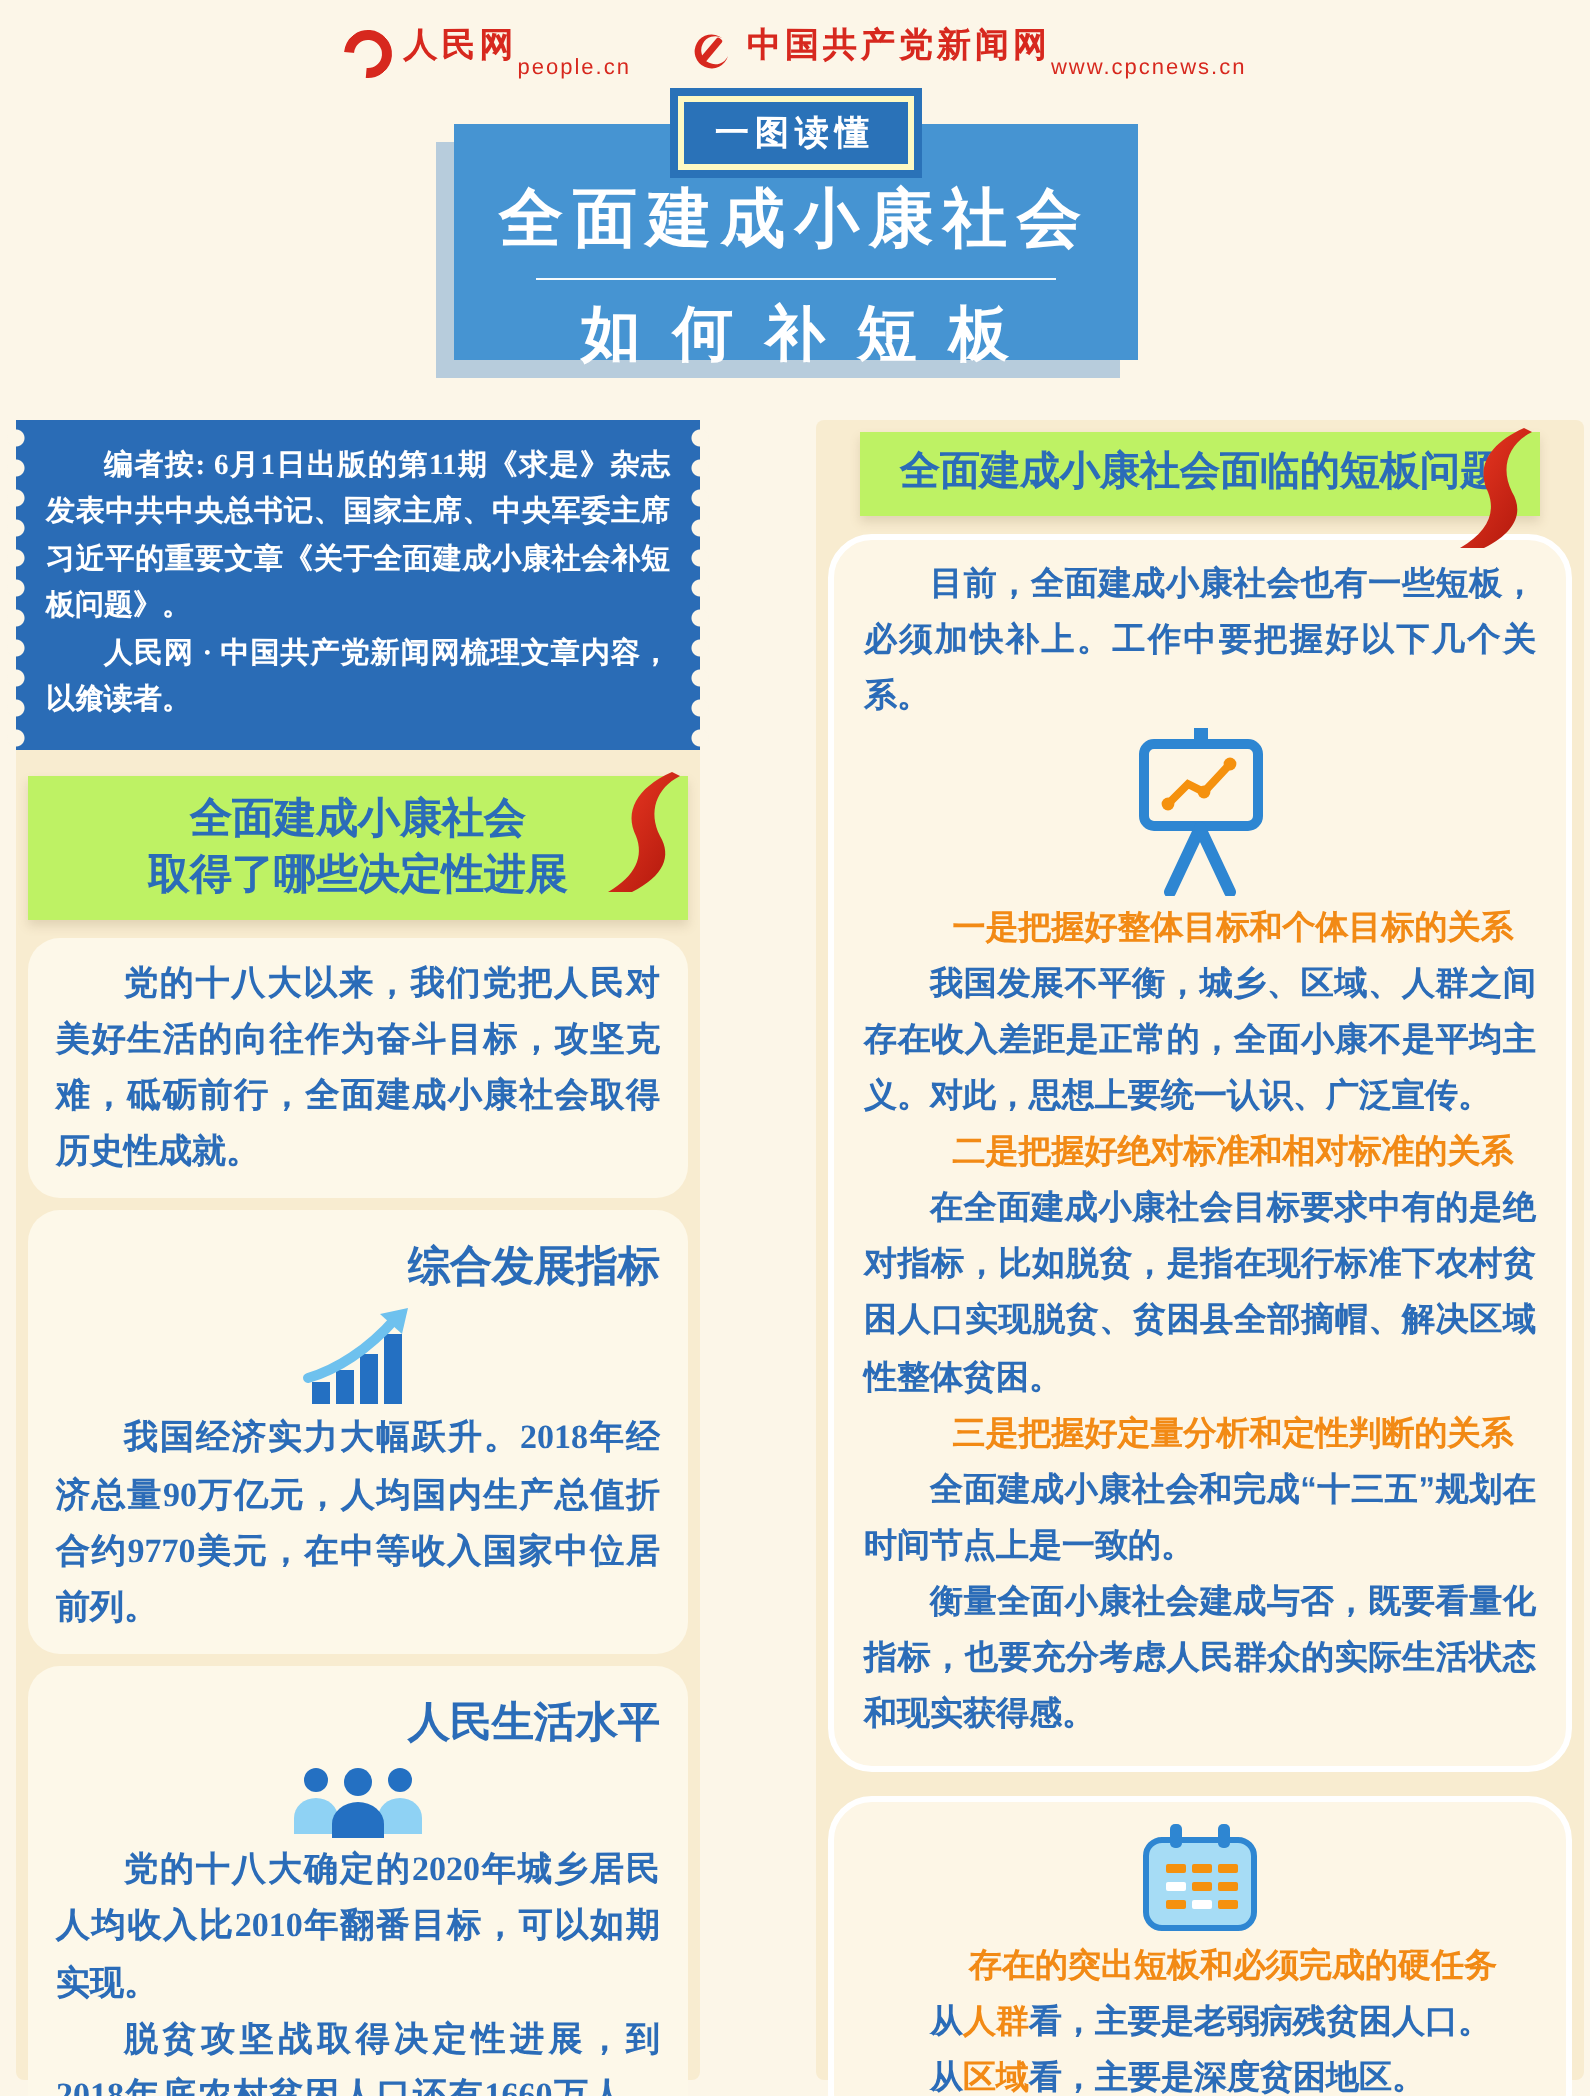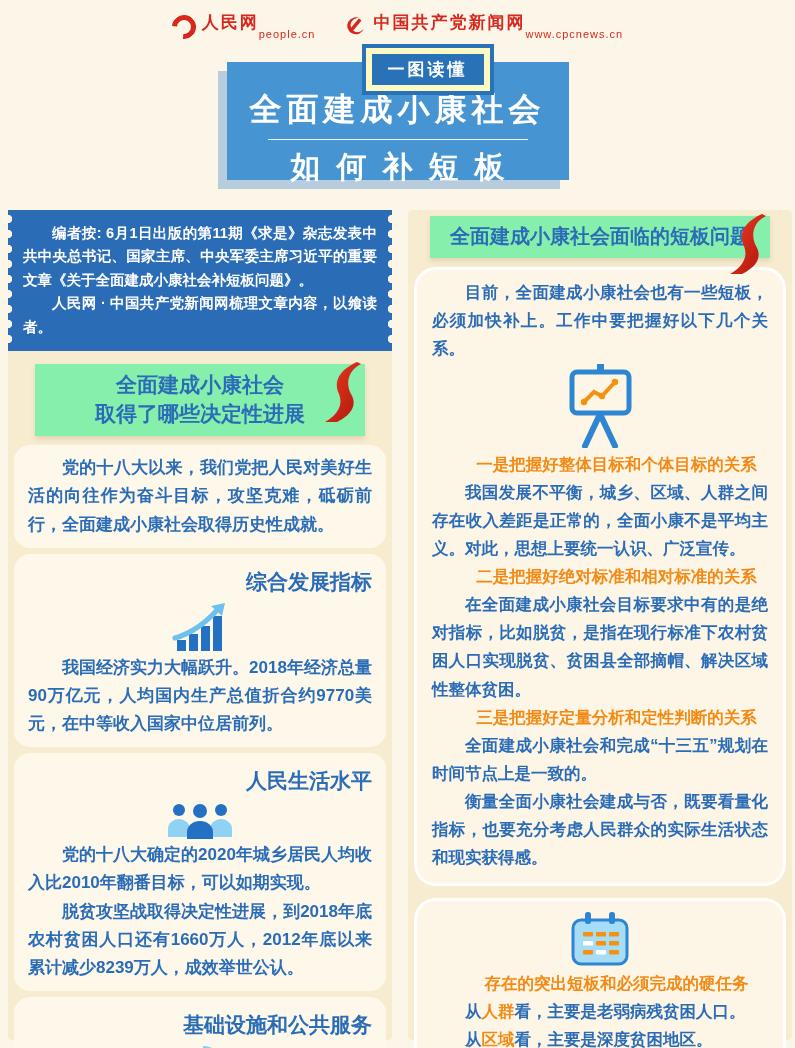--- a/index.html
+++ b/index.html
@@ -19,43 +19,43 @@
   .logo-sub{color:#d7281e;font-size:11px;letter-spacing:1px;margin-top:15px;}
   
   .banner{
     position:absolute;top:62px;left:50%;transform:translateX(-50%);
     width:342px;height:118px;background:#4694d2;
     box-shadow:-9px 9px 0 #b7ccdc;text-align:center;
   }
   .badge{
     position:absolute;top:-14px;left:50%;transform:translateX(-50%);
     background:#2a72b8;color:#fff;font-weight:bold;font-size:17px;letter-spacing:3px;
-    padding:4px 16px;border:6px solid #fef9c3;box-shadow:0 0 0 4px #2a72b8;white-space:nowrap;margin-left:30px;
+    padding:4px 16px;border:3px solid #fef9c3;box-shadow:0 0 0 4px #2a72b8;white-space:nowrap;
   }
   .banner-line1{margin-top:26px;color:#fff;font-weight:bold;font-size:32px;letter-spacing:5px;}
   .banner-divider{width:260px;height:1px;background:rgba(255,255,255,.95);margin:7px auto;}
   .banner-line2{color:#fff;font-weight:bold;font-size:30px;letter-spacing:16px;text-indent:16px;}
   
   .panel{position:absolute;top:210px;height:830px;background:#f8ecd0;border-radius:4px;}
-  .panel-left{left:8px;width:384px;}
+  .panel-left{left:8px;width:342px;font-family:Liberation Serif, serif;}
   .panel-right{left:408px;width:384px;}
   
   .editor-note{
     position:relative;background:#2a6cb6;color:#fff;
     padding:12px 15px;font-size:14.5px;font-weight:bold;line-height:1.62;text-align:justify;
   }
   .editor-note p{margin:0;text-indent:2em;}
   .perf{position:absolute;top:1px;bottom:1px;width:12px;
     background-image:radial-gradient(circle 4px at 6px 8px,#fcf6e8 4px,rgba(0,0,0,0) 4.5px);
     background-size:12px 15px;background-repeat:repeat-y;}
   .perf-left{left:-6px;}
   .perf-right{right:-6px;}
   
   .sec-header{
-    position:relative;margin:13px auto 9px;width:330px;background:#86efac;
+    position:relative;margin:13px auto 9px;width:330px;background:#bef264;
     box-shadow:0 3px 5px rgba(120,100,60,.18);
     text-align:center;color:#2b6cb8;font-weight:bold;font-size:21px;line-height:1.35;
     padding:7px 0 8px;
   }
   .sec-header .ribbon{position:absolute;right:4px;top:-2px;}
   
   .card{
     margin:0 6px 6px;background:#fdf8e9;border-radius:16px;
     padding:9px 14px;color:#2b6cb8;font-weight:bold;font-size:17px;line-height:1.66;
     text-align:justify;

